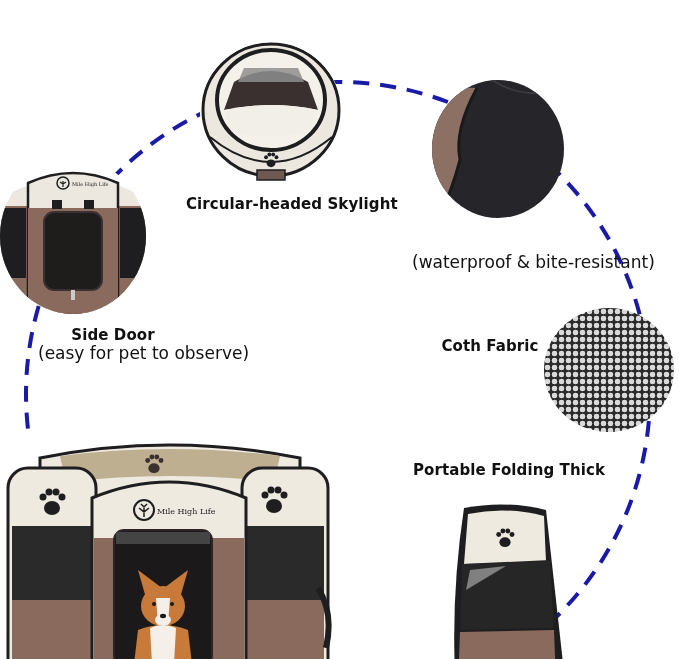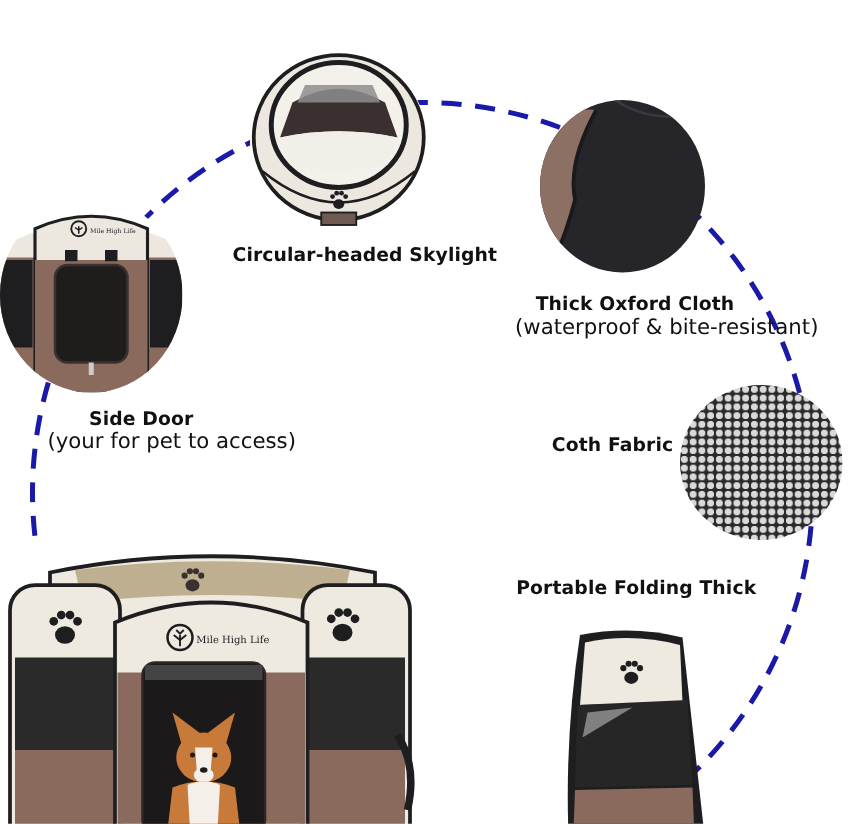--- a/index.html
+++ b/index.html
@@ -42,21 +42,20 @@
   </div>
   <div class="label title" style="left:186px; top:153px; width:190px;">Circular-headed Skylight</div>
 
   <div class="inset" style="left:432px; top:38px; width:132px; height:138px; background:#26262a;">
     <svg width="132" height="138" viewBox="0 0 132 138">
       <path d="M0 30 Q20 5 45 8 Q22 50 28 80 Q20 110 10 130 L0 138 Z" fill="#8c7064"></path>
       <path d="M45 8 Q22 50 28 80 Q20 110 10 130" fill="none" stroke="#1a1a1c" stroke-width="3"></path>
       <path d="M60 0 Q90 20 132 10" fill="none" stroke="#3a3a3e" stroke-width="2"></path>
     </svg>
   </div>
-  <div class="label title" style="left:418px; top:192px; width:180px;">Thick Oxford Cloth</div>
   <div class="label sub" style="left:412px; top:211px; width:192px;">(waterproof &amp; bite-resistant)</div>
 
   <div class="inset" style="left:0px; top:116px; width:146px; height:156px; background:#ffffff;">
     <svg width="146" height="156" viewBox="0 0 146 156">
       <path d="M0 40 Q73 0 146 40 L146 156 L0 156 Z" fill="#ece8df"></path>
       <rect x="0" y="48" width="146" height="108" fill="#8a6a5c"></rect>
       <rect x="0" y="50" width="26" height="70" fill="#1e1e20"></rect>
       <rect x="120" y="50" width="26" height="70" fill="#1e1e20"></rect>
       <path d="M28 25 Q73 5 118 25 L118 156 L28 156 Z" fill="#ece8df" stroke="#1e1e20" stroke-width="2.5"></path>
       <rect x="28" y="50" width="90" height="106" fill="#8a6a5c"></rect>
@@ -65,27 +64,27 @@
       <rect x="84" y="42" width="10" height="9" fill="#1e1e20"></rect>
       <rect x="71" y="132" width="4" height="10" fill="#ccc"></rect>
       <g transform="translate(63,25)">
         <circle cx="0" cy="0" r="6" fill="none" stroke="#1e1e20" stroke-width="1.5"></circle>
         <path d="M0 4 L0 -2 M-3 -1 L0 1 L3 -1" stroke="#1e1e20" stroke-width="1.2" fill="none"></path>
       </g>
       <text x="72" y="28" font-size="5" font-family="DejaVu Serif, serif" fill="#1e1e20">Mile High Life</text>
     </svg>
   </div>
   <div class="label title" style="left:58px; top:284px; width:110px;">Side Door</div>
-  <div class="label sub" style="left:38px; top:302px; width:154px;">(your for pet to access)</div>
+  <div class="label sub" style="left:38px; top:302px; width:154px;">(easy for pet to observe)</div>
 
   <div class="inset" style="left:544px; top:266px; width:130px; height:124px; background-color:#d6d6d6;
               background-image: radial-gradient(circle at 50% 50%, #d9d9d9 0 2.6px, #2a2a2a 3.1px);
               background-size: 7px 7px;">
   </div>
-  <div class="label title" style="left:420px; top:305px; width:140px;">Coth Fabric</div>
+  <div class="label title" style="left:420px; top:295px; width:140px;">Coth Fabric</div>
 
   <div class="label title" style="left:412px; top:419px; width:194px;">Portable Folding Thick</div>
 
   <div class="abs" style="left:446px; top:458px; width:124px; height:196px;">
     <svg width="124" height="196" viewBox="0 0 124 196">
       <path d="M18 8 Q60 0 100 10 L120 190 L10 192 Q4 100 18 8 Z" fill="#1e1e20"></path>
       <path d="M22 14 Q60 6 98 16 L100 62 L18 64 Z" fill="#efeae0"></path>
       <path d="M16 64 L104 60 L108 128 L14 130 Z" fill="#262626"></path>
       <path d="M24 70 L60 66 L20 90 Z" fill="#bdbdbd" opacity="0.6"></path>
       <path d="M14 132 L108 130 L110 182 Q60 192 12 186 Z" fill="#8a6a5c"></path>

